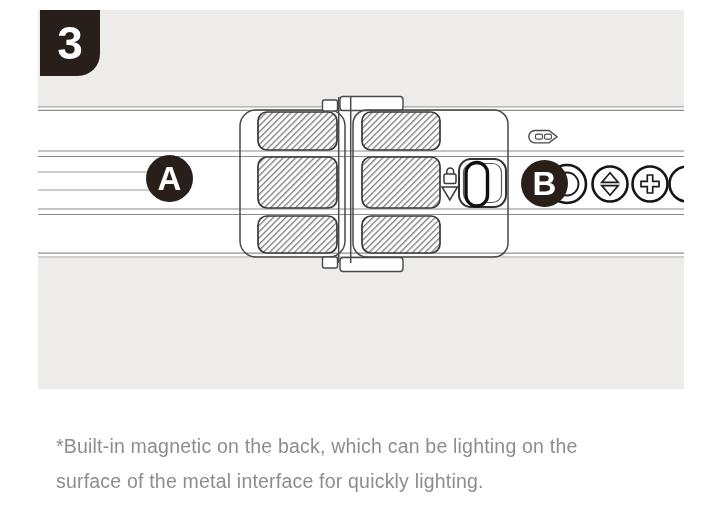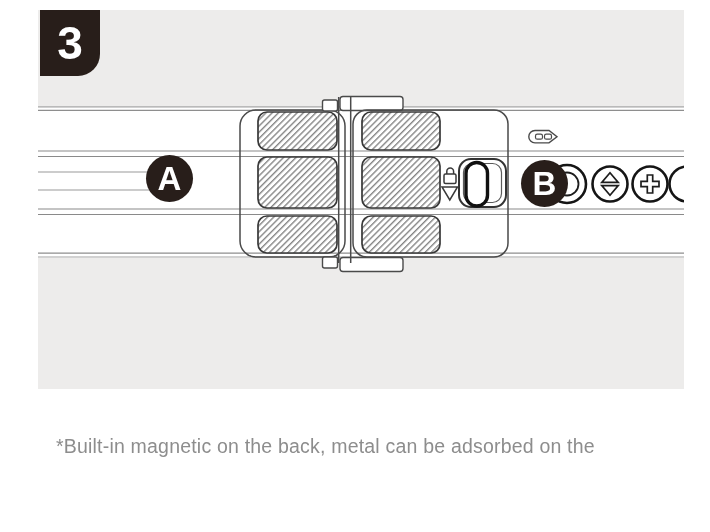--- a/index.html
+++ b/index.html
@@ -132,16 +132,17 @@
     <div class="part-badge badge-a">
       <span>A</span>
     </div>
     <div class="part-badge badge-b">
       <span>B</span>
     </div>
 
   </div>
 
   <div class="caption">
-    <div>*Built-in magnetic on the back, metal can be adsorbed on the</div>
+    <div>*Built-in magnetic on the back, which can be lighting on the</div>
+    <div>surface of the metal interface for quickly lighting.</div>
   </div>
 
 </div>
 
 </body></html>

